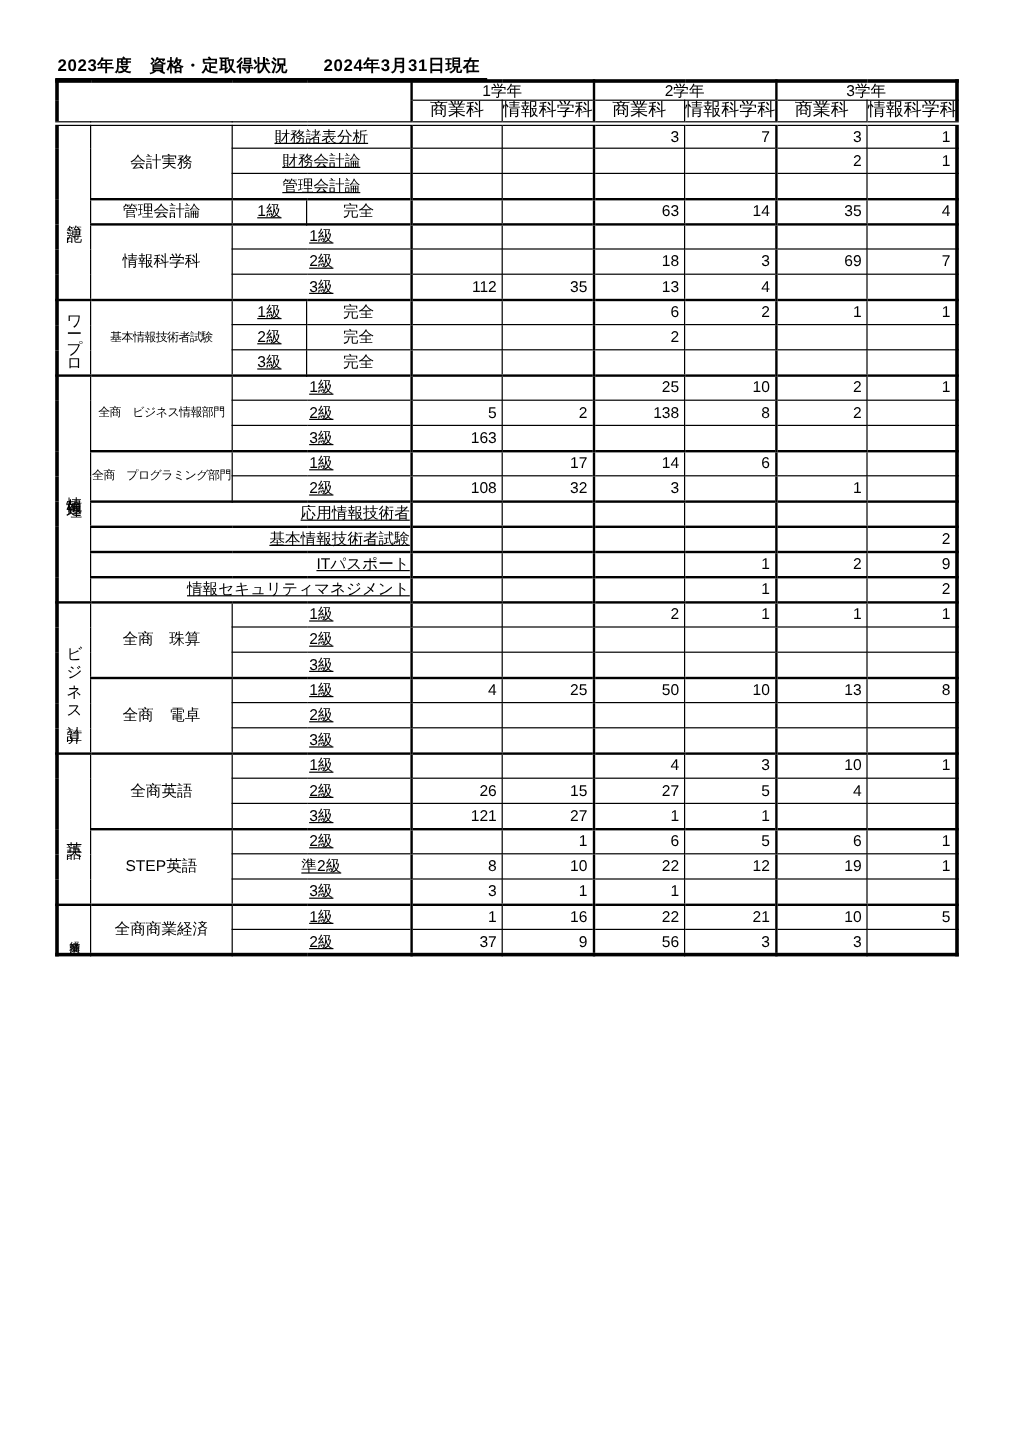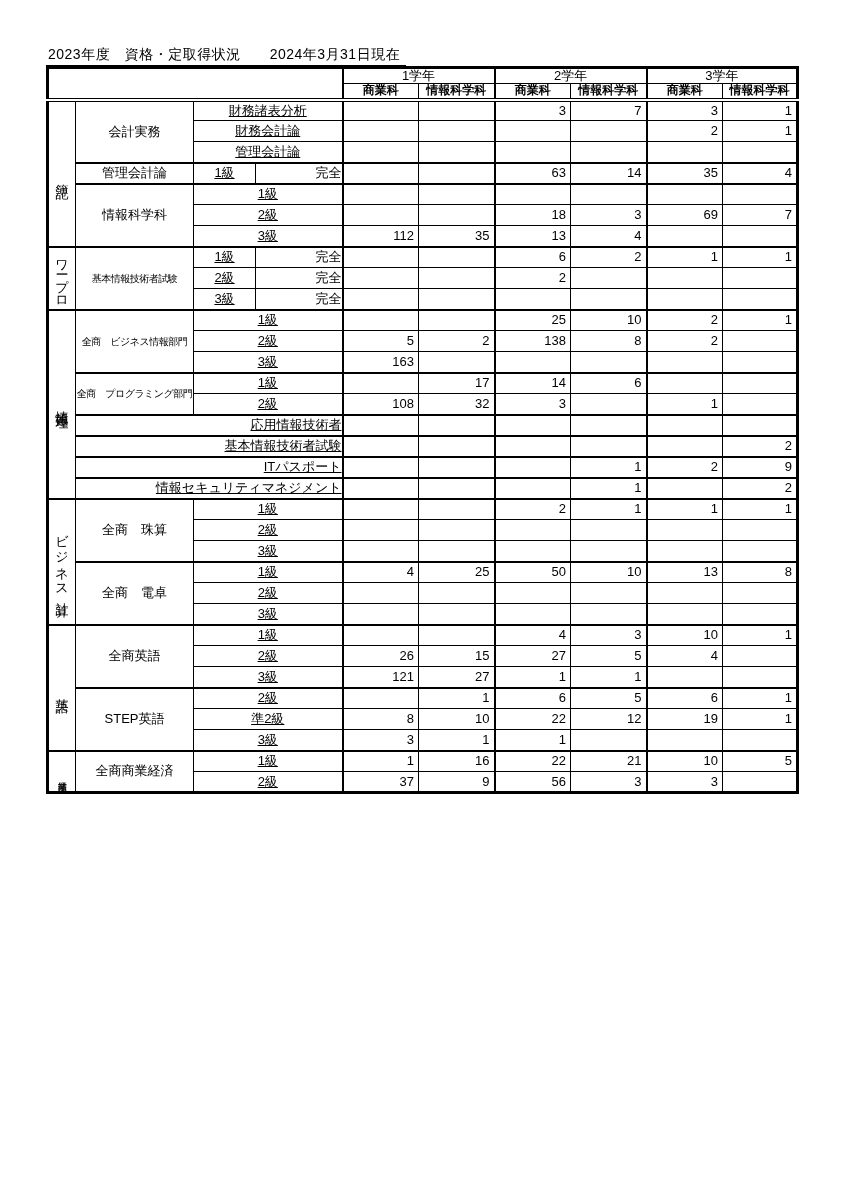--- a/index.html
+++ b/index.html
@@ -3,49 +3,49 @@
 <meta charset="utf-8">
 <style>
   html,body{margin:0;padding:0;}
   body{
     width:849px;height:1200px;background:#ffffff;color:#000;
     font-family:"Liberation Sans","DejaVu Sans",sans-serif;
     position:relative;overflow:hidden;
   }
   .title{
     position:absolute;left:46px;top:46px;
-    font-size:14px;font-weight:normal;letter-spacing:0.5px;
+    font-size:14px;font-weight:bold;letter-spacing:0.5px;
     border-bottom:2px solid #000;padding:0 6px 1px 2px;
     white-space:nowrap;
   }
   table.qual{
     position:absolute;left:46px;top:66px;width:750px;
     border-collapse:collapse;table-layout:fixed;
     border:3px solid #000;
   }
   td,th{
     border:1px solid #000;padding:0;margin:0;
     font-size:13px;font-weight:normal;line-height:1.1;
     overflow:hidden;white-space:nowrap;vertical-align:middle;
   }
   thead tr{height:16px;}
   tbody tr{height:21px;}
   th{text-align:center;}
-  .hdr2 th{border-bottom:4px double #000;font-size:12px;font-weight:bold;}
+  .hdr2 th{border-bottom:4px double #000;font-size:15px;}
   .bigcell{border-bottom:4px double #000;}
   .cat{text-align:center;}
   .vtxt{
     display:inline-block;writing-mode:vertical-rl;text-orientation:upright;
     letter-spacing:2px;font-size:13px;line-height:1;
   }
   .vtxt.sm{font-size:9px;letter-spacing:0;}
   .sub{text-align:center;font-size:13px;margin-top:32px;}
   .sub.small{font-size:10px;letter-spacing:-0.5px;}
   .lvl{text-align:center;font-size:13px;text-decoration:underline;}
-  .extra{text-align:right;font-size:13px;}
+  .extra{text-align:center;font-size:13px;}
   .wide{text-align:right;padding-left:5px;font-size:13px;text-decoration:underline;}
   .v{text-align:right;padding-right:4px;font-size:13px;}
   tr.gs td{border-top:2px solid #000;}
   .yl{border-left:2px solid #000;}
 </style>
 </head>
 <body>
 
 <div class="title">2023年度　資格・定取得状況　　2024年3月31日現在</div>
 

